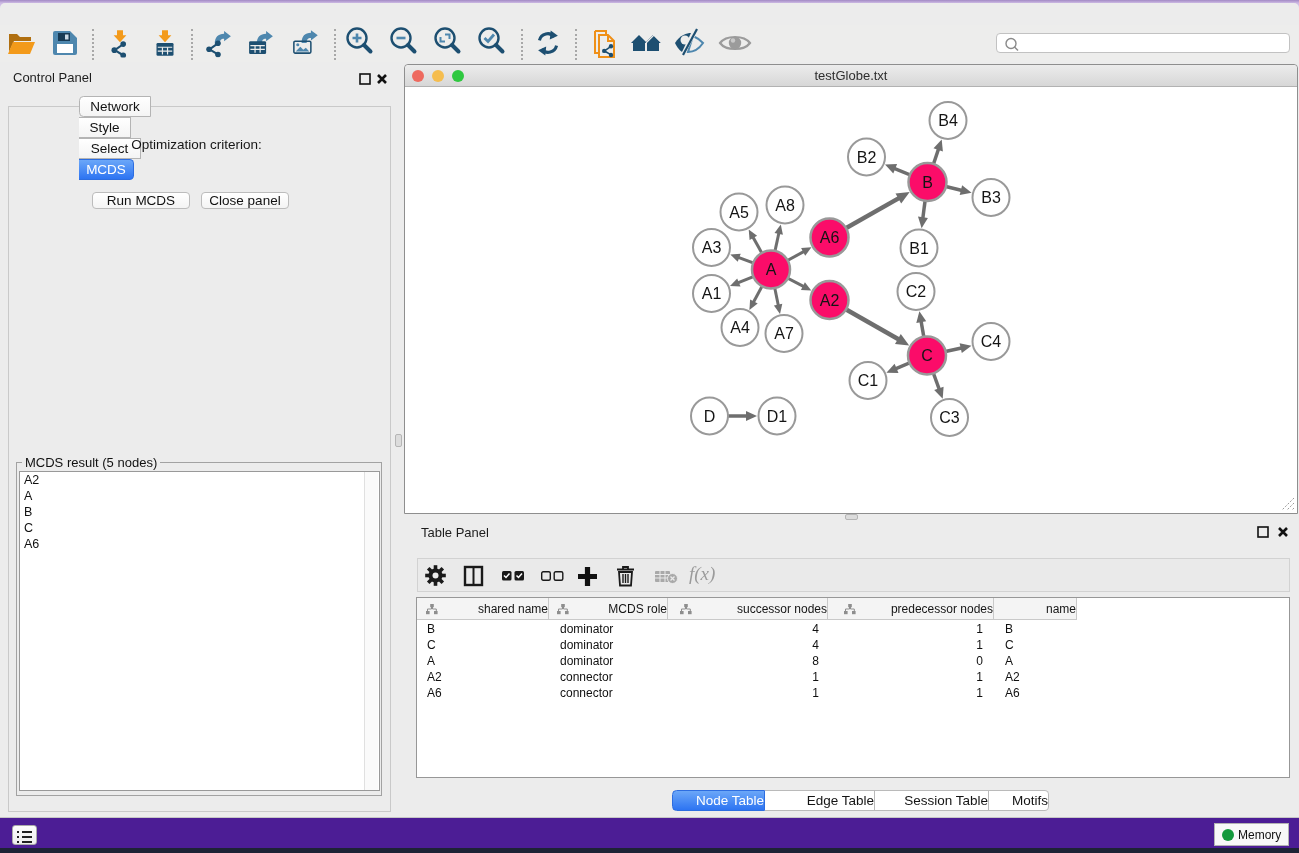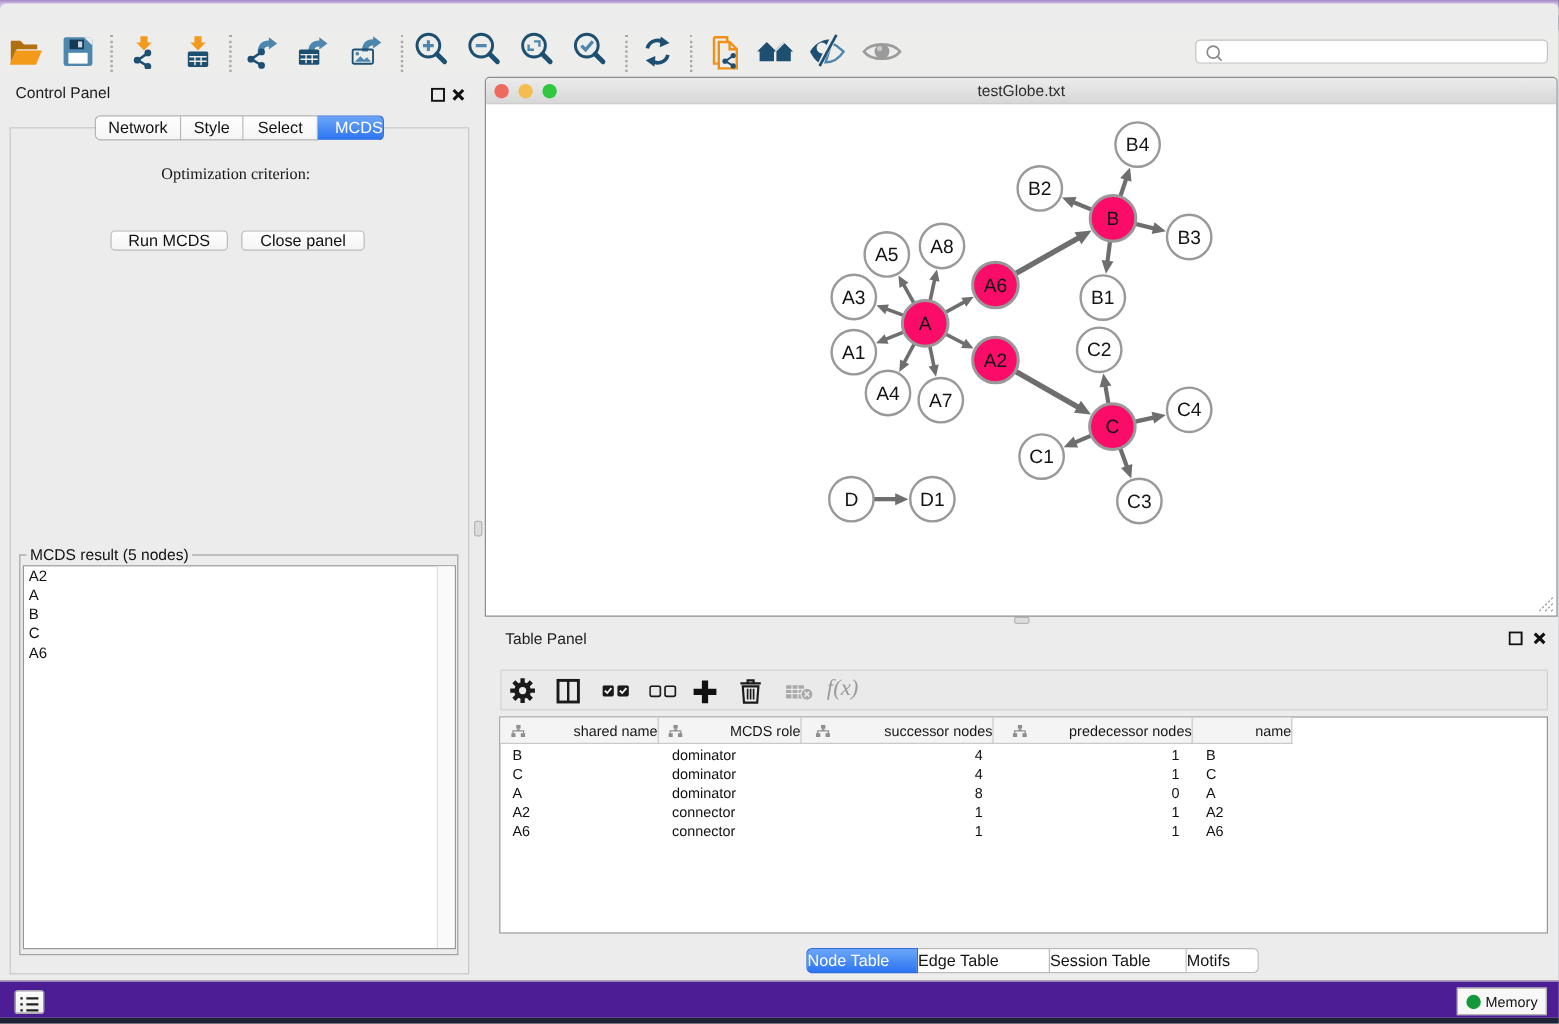--- a/index.html
+++ b/index.html
@@ -17,25 +17,25 @@
 #toolbar { left:0; top:22px; width:1299px; height:37px; background:#ededec; }
 .tsep { position:absolute; top:4px; height:31px; width:0; border-left:2px dotted #a8a8a8; }
 .ticon { position:absolute; top:1px; }
 #search { position:absolute; left:996px; top:8px; width:294px; height:20px; background:#fff; border:1px solid #c2c2c2; border-radius:4px; }
 
 #main { left:0; top:59px; width:1299px; height:755px; background:#ececec; }
 
 #cp-title { left:13px; top:8px; font-size:13px; color:#1d1d1d; position:absolute; }
 .panicon { position:absolute; font-size:12px; color:#111; }
 #cp-border { left:8px; top:44px; width:383px; height:706px; border:1px solid #c9c9c9; position:absolute; }
-#tabs { position:absolute; left:79px; top:34px; height:21px; display:flex; }
+#tabs { position:absolute; left:79px; top:34px; height:21px; display:flex;flex-direction:column; }
 #tabs .tab { height:21px; border:1px solid #b4b4b4; border-left:none; background:linear-gradient(#ffffff,#f4f4f4); font-size:13.5px; color:#111; text-align:center; line-height:20px; }
 #tabs .tab.first { border-left:1px solid #b4b4b4; border-radius:4.5px 0 0 4.5px; }
-#tabs .tab.sel { background:linear-gradient(#6ba7f8,#2d74f2); color:#fff; border-color:#2d6de0; border-radius:0 4.5px 4.5px 0;text-align:right; }
-#optlabel { position:absolute; left:0; width:393px; top:75px; text-align:center; font-size:13.5px; color:#161616;font-family:Liberation Serif, serif; }
+#tabs .tab.sel { background:linear-gradient(#6ba7f8,#2d74f2); color:#fff; border-color:#2d6de0; border-radius:0 4.5px 4.5px 0; }
+#optlabel { position:absolute; left:0; width:393px; top:75px; text-align:center; font-size:13.5px; color:#161616; }
 #dropdown { position:absolute; left:43px; top:96px; width:308px; height:20px; background:#fff; border:1px solid #b3b3b3; border-radius:4px; font-size:13.5px; color:#111; line-height:18px; padding-left:12px; }
 #dropdown .spin { position:absolute; right:-1px; top:-1px; width:19px; height:20px; background:linear-gradient(#68a6f9,#2570f3); border-radius:0 4px 4px 0; }
 .btn { position:absolute; height:17px; background:linear-gradient(#ffffff,#f4f4f4); border:1px solid #bcbcbc; border-radius:4px; font-size:13.5px; color:#111; text-align:center; line-height:15px; }
 #groupbox { position:absolute; left:16px; top:400px; width:366px; height:334px; border:1px solid #a2a2a2; }
 #groupbox .gtitle { position:absolute; left:5px; top:-8px; background:#ececec; padding:0 3px; font-size:13px; color:#111; }
 #mcdslist { position:absolute; left:2px; top:8px; width:361px; height:320px; background:#fff; border:1px solid #999; font-size:12.5px; color:#111; }
 #mcdslist div { height:16px; line-height:16px; padding-left:4px; }
 #mcdslist .sb { position:absolute; right:1px; top:0px; width:14px; height:318px; background:#fafafa; border-left:1px solid #e0e0e0; }
 
 #netwin { left:404px; top:2px; width:894px; height:450px; background:#fff; border:1px solid #8e8e8e; border-radius:4px 4px 0 0; position:absolute; }
@@ -47,21 +47,21 @@
 #graphsvg { position:absolute; left:0; top:22px; }
 
 #tp-title { position:absolute; left:421px; top:463px; font-size:13px; color:#1d1d1d; }
 #tp-toolbar { position:absolute; left:417px; top:496px; width:873px; height:34px; border:1px solid #d2d2d2; background:#eaeaea; }
 #tptable { position:absolute; left:416px; top:535px; width:874px; height:181px; background:#fff; border:1px solid #979797; }
 #thead { position:absolute; left:0; top:0; height:22px; width:660px; background:#f4f4f4; border-bottom:1px solid #c9c9c9; }
 .hcell { position:absolute; top:0; height:22px; border-right:1px solid #c9c9c9; font-size:12px; color:#161616; text-align:right; line-height:22px; }
 .trow { position:absolute; height:16px; font-size:12px; color:#101010; line-height:16px; }
 .tnum { position:absolute; text-align:right; }
 #bottomtabs { position:absolute; left:672px; top:728px; height:21px; display:flex; }
-#bottomtabs .tab { height:21px; border:1px solid #bababa; border-left:none; background:#fff; font-size:13.5px; color:#141414; text-align:left; line-height:20px; }
+#bottomtabs .tab { height:21px; border:1px solid #bababa; border-left:none; background:#fff; font-size:13.5px; color:#141414; text-align:right; line-height:20px; }
 #bottomtabs .tab.first { border:1px solid #2d6de0; border-radius:4.5px 0 0 4.5px; background:linear-gradient(#6ba7f8,#2d74f2); color:#fff; }
 #bottomtabs .tab.last { border-radius:0 4.5px 4.5px 0; }
 
 #statusbar { left:0; top:814px; width:1299px; height:31px; background:#4c1d95; border-top:1px solid #c6c6c6; position:absolute; }
 #listbtn { position:absolute; left:12px; top:7px; width:25px; height:20px; border:1px solid #ababab; border-radius:3px; background:linear-gradient(#fdfdfd,#eee); }
 #membtn { position:absolute; left:1214px; top:5px; width:75px; height:23px; border:1px solid #b3b3b3; background:#f8f8f8; font-size:12px; color:#111; }
 #membtn .dot { position:absolute; left:7px; top:5px; width:12px; height:12px; border-radius:50%; background:#13993c; }
 #membtn .mt { position:absolute; left:23px; top:4px; }
 .grip { position:absolute; background:#dcdcdc; border:1px solid #b5b5b5; border-radius:2px; }
 </style>
@@ -221,21 +221,21 @@
       </svg>
     <div id="cp-border"></div>
     <div id="tabs">
       <div class="tab first" style="width:72px">Network</div>
       <div class="tab" style="width:52px">Style</div>
       <div class="tab" style="width:62px">Select</div>
       <div class="tab sel" style="width:55px">MCDS</div>
     </div>
     <div id="optlabel">Optimization criterion:</div>
     <div class="btn" style="left:92px;top:130px;width:98px;">Run MCDS</div>
-    <div class="btn" style="left:201px;top:130px;width:103px;">Close panel</div>
+    <div class="btn" style="left:201px;top:130px;width:88px;">Close panel</div>
     <div id="groupbox">
       <div class="gtitle">MCDS result (5 nodes)</div>
       <div id="mcdslist">
         <div>A2</div>
           <div>A</div>
           <div>B</div>
           <div>C</div>
           <div>A6</div>
         <div class="sb"></div>
       </div>

